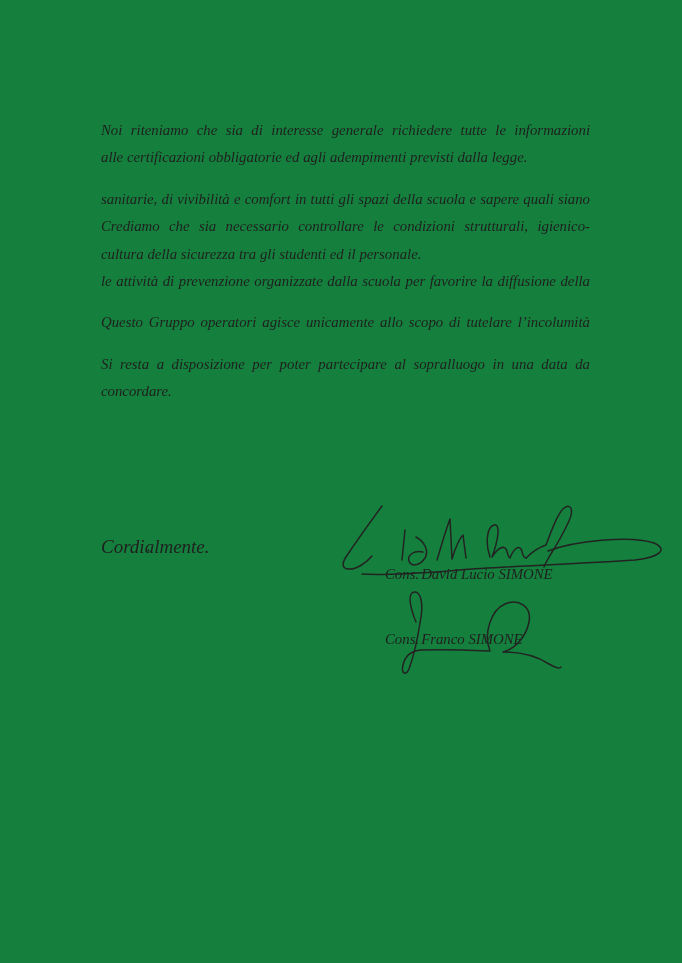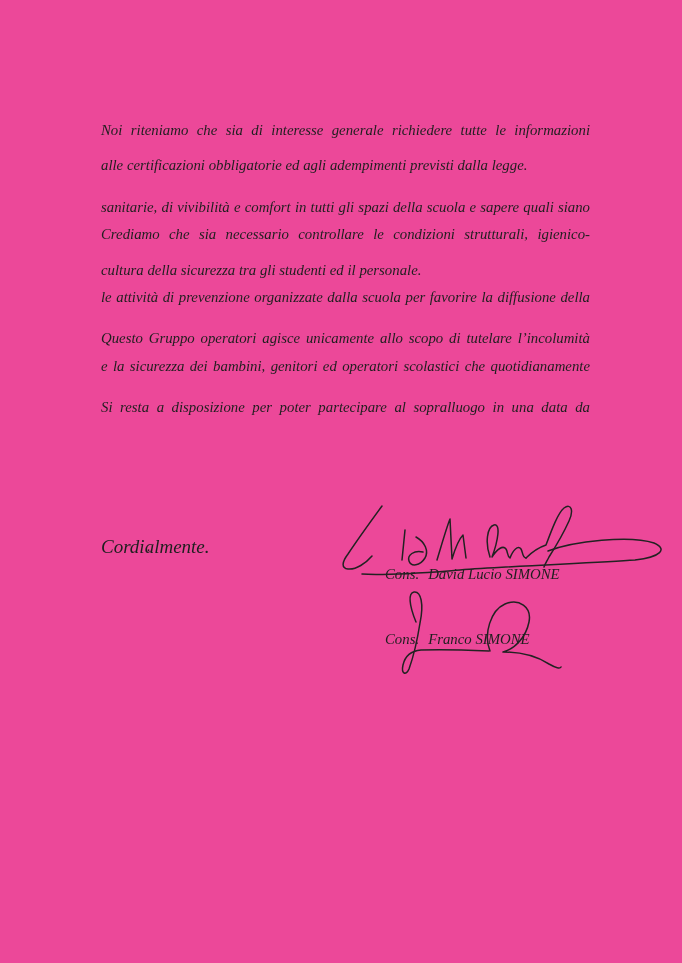--- a/index.html
+++ b/index.html
@@ -4,21 +4,21 @@
 <style>
   html, body {
     margin: 0;
     padding: 0;
     background: #ffffff;
   }
   .page {
     position: relative;
     width: 682px;
     height: 963px;
-    background: #ec4899;
+    background: #15803d;
     overflow: hidden;
     font-family: "Liberation Serif", "DejaVu Serif", serif;
     font-style: italic;
     color: #1f1f1f;
   }
   .letter-body {
     position: absolute;
     left: 101px;
     top: 117px;
     width: 489px;
@@ -29,21 +29,20 @@
   .line {
     font-size: 14.8px;
     line-height: 27.4px;
     text-align: justify;
     text-align-last: justify;
     white-space: normal;
   }
   .line.last {
     text-align: center;
     text-align-last: left;
-    margin-top: 8px;
   }
   .closing {
     position: absolute;
     left: 101px;
     top: 533px;
     font-size: 19px;
     line-height: 27.4px;
   }
   .stray-mark {
     position: absolute;
@@ -52,21 +51,21 @@
     font-size: 14.8px;
     line-height: 27.4px;
   }
   .sig-label {
     position: absolute;
     font-size: 14.8px;
     line-height: 20px;
     white-space: nowrap;
   }
   .sig-label .sig-name {
-    margin-left: 9px;
+    margin-left: 2px;
   }
   .sig-label-1 { left: 385px; top: 564px; }
   .sig-label-2 { left: 385px; top: 629px; }
   .strokes {
     position: absolute;
     left: 0;
     top: 0;
     width: 682px;
     height: 963px;
     pointer-events: none;
@@ -90,24 +89,24 @@
         <div class="line last">alle certificazioni obbligatorie ed agli adempimenti previsti dalla legge.</div>
       </div>
       <div class="para">
         <div class="line">sanitarie, di vivibilità e comfort in tutti gli spazi della scuola e sapere quali siano</div>
         <div class="line">Crediamo che sia necessario controllare le condizioni strutturali, igienico-</div>
         <div class="line last">cultura della sicurezza tra gli studenti ed il personale.</div>
         <div class="line">le attività di prevenzione organizzate dalla scuola per favorire la diffusione della</div>
       </div>
       <div class="para">
         <div class="line">Questo Gruppo operatori agisce unicamente allo scopo di tutelare l’incolumità</div>
-        <div class="line">e la sicurezza dei bambini, genitori ed operatori scolastici che quotidianamente</div>
       </div>
       <div class="para">
         <div class="line">Si resta a disposizione per poter partecipare al sopralluogo in una data da</div>
+        <div class="line last">concordare.</div>
       </div>
     </div>
 
   <div class="closing">Cordialmente.</div>
 
   <div class="stray-mark">.</div>
 
   <div class="sig-label sig-label-1">
     <span>Cons.</span><span class="sig-name">David Lucio SIMONE</span>
   </div>

